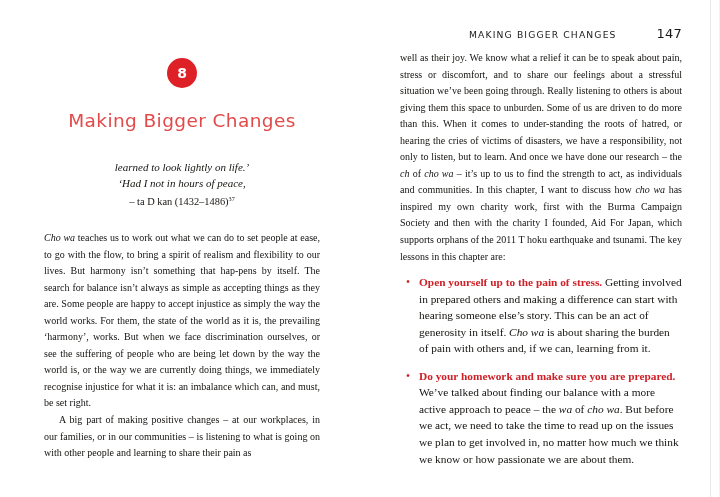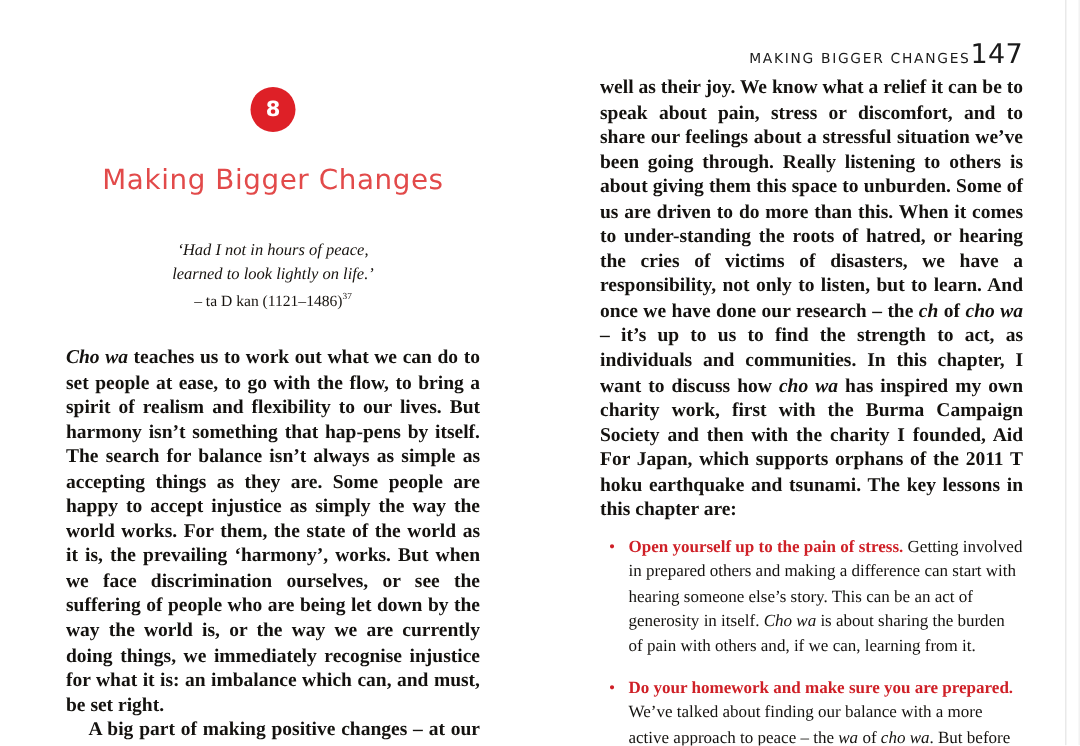--- a/index.html
+++ b/index.html
@@ -129,42 +129,42 @@
     justify-content: flex-end;
     font-family: "DejaVu Sans", "Liberation Sans", sans-serif;
   }
   .running-head-title {
     font-size: 9.2px;
     letter-spacing: 1.15px;
     color: #1a1a1a;
     font-weight: 400;
   }
   .folio {
-    font-size: 18px;
+    margin-left: 40px;
+    font-size: 13px;
     color: #1a1a1a;
     letter-spacing: 0.2px;
     font-weight: 400;
   }
   .body-col-right {
     position: absolute;
     left: 40px;
     top: 50px;
     width: 282px;
   }
 
   
   p.bodytext {
     margin: 0;
-    font-size: 13px;
+    font-size: 10px;
     line-height: 16.55px;
     text-align: justify;
     text-justify: inter-word;
     hyphens: manual;
     color: #14120f;
-    font-weight: bold;
   }
   p.bodytext.indent { text-indent: 15px; }
   .it { font-style: italic; }
 
   ul.bullet-list {
     margin: 9px 0 0 0;
     padding: 0;
     list-style: none;
   }
   ul.bullet-list li {
@@ -199,23 +199,23 @@
   <div class="page-edge-2"></div>
 
   <div class="page-left">
 
     <div class="chapter-opener">
       <div class="chapter-number-badge">8</div>
       <div class="chapter-title">Making Bigger Changes</div>
     </div>
 
     <div class="epigraph">
+      <div class="epigraph-line">learned to look lightly on life.’</div>
       <div class="epigraph-line">‘Had I not in hours of peace,</div>
-      <div class="epigraph-line">learned to look lightly on life.’</div>
-      <div class="epigraph-attrib"><span>– ta D kan (1121–1486)</span><sup>37</sup></div>
+      <div class="epigraph-attrib"><span>– ta D kan (1432–1486)</span><sup>37</sup></div>
     </div>
 
     <div class="body-col-left">
       <p class="bodytext"><span class="it">Cho wa</span><span> teaches us to work out what we can do to set people at ease, to go with the flow, to bring a spirit of realism and flexibility to our lives. But harmony isn’t something that hap-pens by itself. The search for balance isn’t always as simple as accepting things as they are. Some people are happy to accept injustice as simply the way the world works. For them, the state of the world as it is, the prevailing ‘harmony’, works. But when we face discrimination ourselves, or see the suffering of people who are being let down by the way the world is, or the way we are currently doing things, we immediately recognise injustice for what it is: an imbalance which can, and must, be set right.</span></p>
       <p class="bodytext indent">A big part of making positive changes – at our workplaces, in our families, or in our communities – is listening to what is going on with other people and learning to share their pain as</p>
     </div>
   </div>
 
   <div class="page-right">
 

